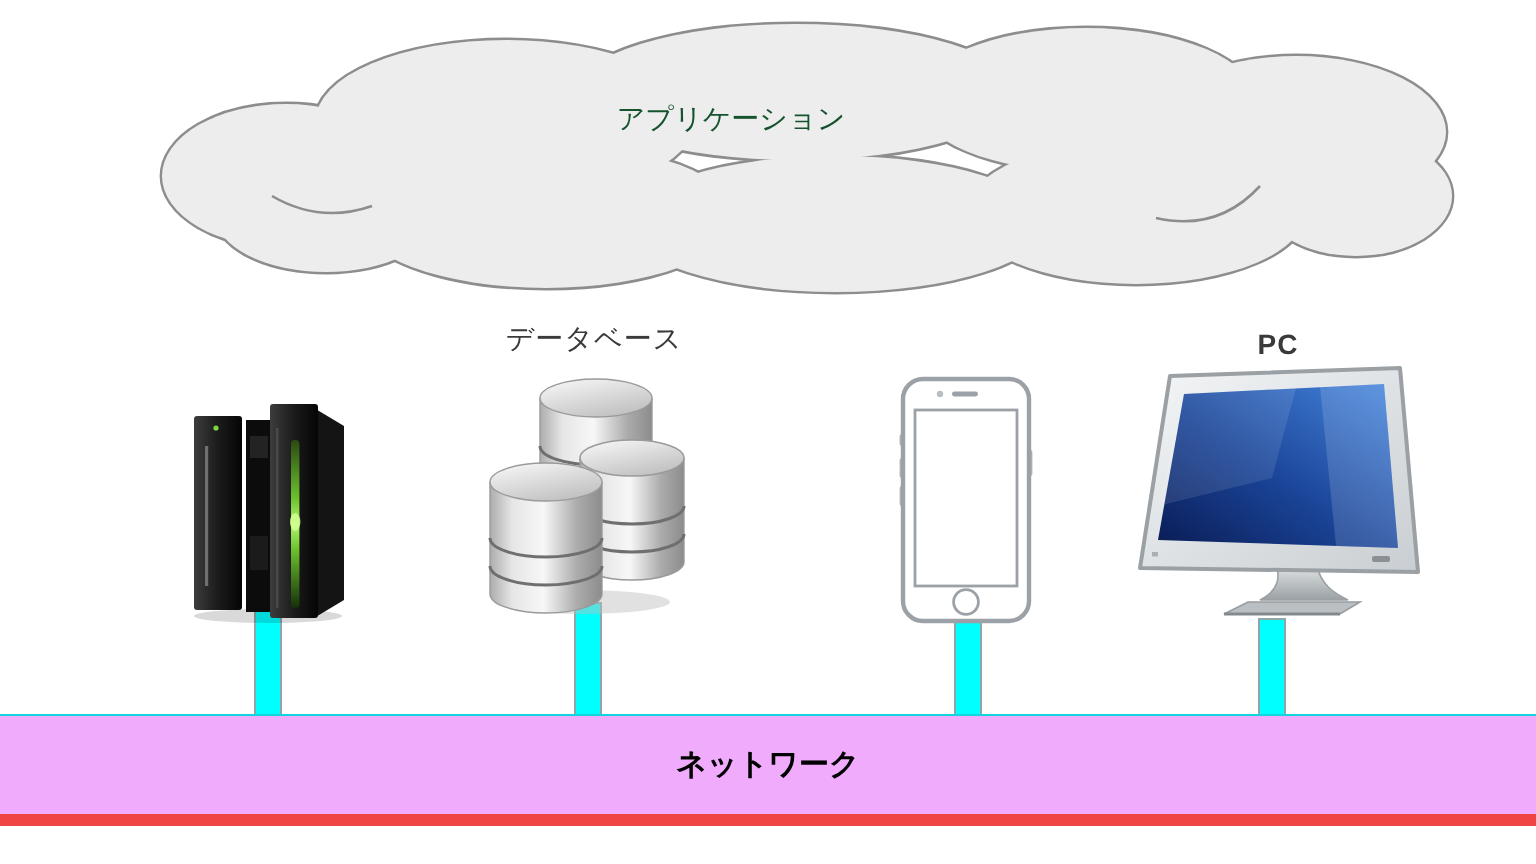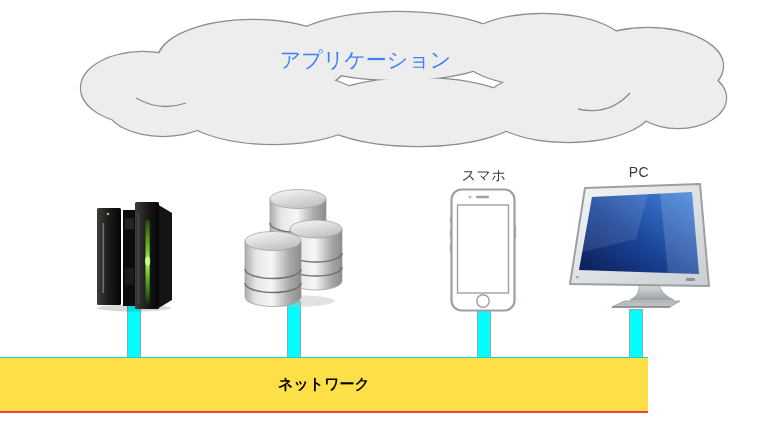--- a/index.html
+++ b/index.html
@@ -5,50 +5,50 @@
   html,body{margin:0;padding:0;background:#ffffff;}
   .canvas{
     position:relative;width:768px;height:432px;background:#ffffff;overflow:hidden;
     font-family:"Liberation Sans","DejaVu Sans",sans-serif;
   }
   
   .cloud{position:absolute;left:78px;top:8px;width:650px;height:140px;}
   .cloud svg{position:absolute;left:0;top:0;}
   .cloud-text{
     position:absolute;left:0;top:36px;width:575px;text-align:center;
-    font-size:21px;line-height:31px;color:#3b82f6;
+    font-size:14px;line-height:31px;color:#14532d;
   }
   
   .dev-label{
     position:absolute;width:140px;text-align:center;
     font-size:14px;color:#3a3a3a;letter-spacing:.5px;
   }
   .lbl-server{left:58px;top:174px;}
   .lbl-db{left:227px;top:161px;}
   .lbl-phone{left:414px;top:167px;}
-  .lbl-pc{left:569px;top:164px;}
+  .lbl-pc{left:569px;top:164px;font-weight:bold;}
   
   .dev{position:absolute;z-index:2;}
   .dev-server{left:95px;top:200px;}
   .dev-db{left:243px;top:185px;}
   .dev-phone{left:449px;top:187px;}
   .dev-pc{left:568px;top:181px;}
   
   .connector{
     position:absolute;width:14px;background:#00ffff;
     border:1px solid #8fa6aa;z-index:1;box-sizing:border-box;
   }
   .conn-server{left:127px;top:298px;height:60px;}
   .conn-db{left:287px;top:301px;height:57px;}
   .conn-phone{left:477px;top:310px;height:48px;}
   .conn-pc{left:629px;top:309px;height:49px;}
   
   .network-bar{
-    position:absolute;left:0;top:357px;width:648px;height:56px;
-    background:#fde047;border-top:1px solid #11d4dc;border-bottom:2px solid #ef4444;
+    position:absolute;left:0;top:357px;width:768px;height:56px;
+    background:#f0abfc;border-top:1px solid #11d4dc;border-bottom:6px solid #ef4444;
     box-sizing:border-box;z-index:3;
     display:flex;align-items:center;justify-content:center;
   }
   .network-bar span{font-size:15px;font-weight:bold;color:#000;}
 </style>
 </head>
 <body>
 
 <div class="canvas">
 
@@ -71,21 +71,21 @@
       <use href="#cloudBumps" fill="#ededed" stroke="#8d8d8d" stroke-width="2.4"></use>
       <use href="#cloudBumps" fill="#ededed" stroke="none"></use>
       <path d="M 58,90 Q 82,104 108,95" fill="none" stroke="#8d8d8d" stroke-width="1.3"></path>
       <path d="M 500,101 Q 531,108 552,85" fill="none" stroke="#8d8d8d" stroke-width="1.3"></path>
     </svg>
     <div class="cloud-text">
       <div>アプリケーション</div>
     </div>
   </div>
 
-  <div class="dev-label lbl-phone">スマホ</div>
+  <div class="dev-label lbl-db">データベース</div>
   <div class="dev-label lbl-pc">PC</div>
 
   <div class="connector conn-server"></div>
   <div class="connector conn-db"></div>
   <div class="connector conn-phone"></div>
   <div class="connector conn-pc"></div>
 
   <div class="dev dev-server">
     <svg width="78" height="112" viewBox="0 0 78 112">
       <defs>

